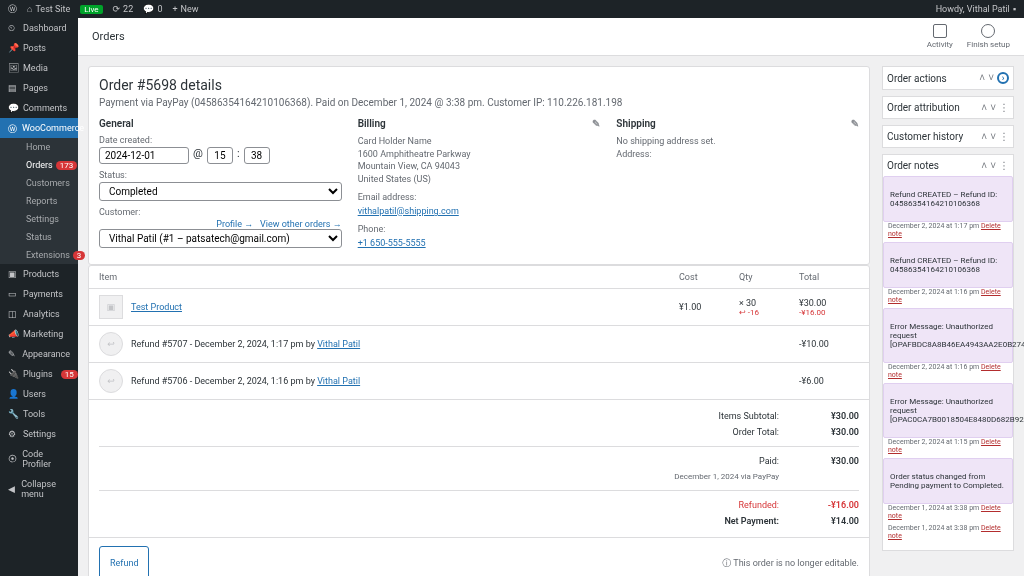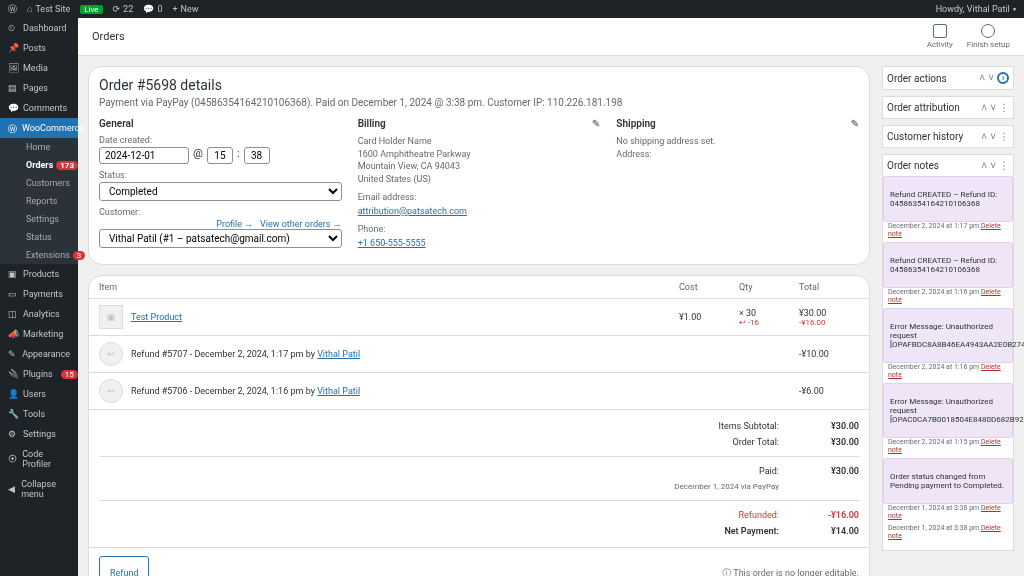--- a/index.html
+++ b/index.html
@@ -8,31 +8,31 @@
 .topbar-left { display: flex; align-items: center; gap: 10px; }
 .topbar-item { display: flex; align-items: center; gap: 3px; cursor: pointer; }
 .live-badge { background: #00a32a; color: #fff; padding: 0 4px; border-radius: 2px; font-size: 8px; }
 .layout { display: flex; min-height: calc(100vh - 18px); }
 .sidebar { width: 78px; background: #1d2327; color: #c3c4c7; flex-shrink: 0; }
 .sidebar-item { padding: 5px 8px; display: flex; align-items: center; gap: 5px; font-size: 9px; cursor: pointer; }
 .sidebar-item.active { background: #2271b1; color: #fff; }
 .sidebar-icon { width: 10px; height: 10px; display: inline-block; }
 .sidebar-sub { background: #2c3338; }
 .sidebar-sub-item { padding: 4px 8px 4px 26px; font-size: 9px; cursor: pointer; color: #a7aaad; }
-.sidebar-sub-item.active { color: #fff; font-weight: 700; }
+.sidebar-sub-item.active { color: #fff; font-weight: 400; }
 .badge { background: #d63638; color: #fff; border-radius: 7px; padding: 0 4px; font-size: 8px; margin-left: 3px; }
 .main { flex: 1; display: flex; flex-direction: column; }
 .page-header { background: #fff; padding: 6px 14px; border-bottom: 1px solid #dcdcde; font-size: 11px; display: flex; justify-content: space-between; align-items: center; }
 .header-actions { display: flex; gap: 14px; }
 .header-action { text-align: right; font-size: 8px; color: #646970; cursor: pointer; }
 .header-action-icon { width: 14px; height: 14px; border: 1.5px solid #646970; border-radius: 50%; margin: 0 auto 2px; }
 .content-wrap { display: flex; gap: 12px; padding: 10px; }
 .main-col { flex: 1; }
 .side-col { width: 132px; }
-.box { background: #fff; border: 1px solid #dcdcde; border-radius: 14px; margin-bottom: 10px; padding: 10px; }
+.box { background: #fff; border: 1px solid #dcdcde; border-radius: 3px; padding: 10px; }
 .box-title { font-size: 14px; font-weight: 400; margin-bottom: 4px; }
 .box-sub { font-size: 10px; color: #646970; margin-bottom: 10px; }
 .cols { display: flex; gap: 16px; }
 .col { flex: 1; }
 .col h4 { font-size: 10px; font-weight: 600; margin-bottom: 6px; display: flex; justify-content: space-between; }
 .field-label { font-size: 9px; color: #646970; margin-bottom: 2px; display: block; }
 .field-row { display: flex; gap: 4px; margin-bottom: 6px; }
 input[type=text], select { border: 1px solid #8c8f94; border-radius: 3px; padding: 2px 5px; font-size: 10px; background: #fff; }
 .date-input { width: 90px; }
 .time-input { width: 26px; text-align: center; }
@@ -201,21 +201,21 @@
             <div class="col">
               <h4>
                   <span>Billing</span>
                   <span class="pencil-icon">✎</span>
                 </h4>
               <div class="addr-line">Card Holder Name</div>
               <div class="addr-line">1600 Amphitheatre Parkway</div>
               <div class="addr-line">Mountain View, CA 94043</div>
               <div class="addr-line">United States (US)</div>
               <div class="addr-line" style="margin-top:6px">Email address:</div>
-              <a class="link">attribution@patsatech.com</a>
+              <a class="link">vithalpatil@shipping.com</a>
               <div class="addr-line" style="margin-top:6px">Phone:</div>
               <a class="link">+1 650-555-5555</a>
             </div>
             <div class="col">
               <h4>
                   <span>Shipping</span>
                   <span class="pencil-icon">✎</span>
                 </h4>
               <div class="addr-line">No shipping address set.</div>
               <div class="addr-line">Address:</div>

